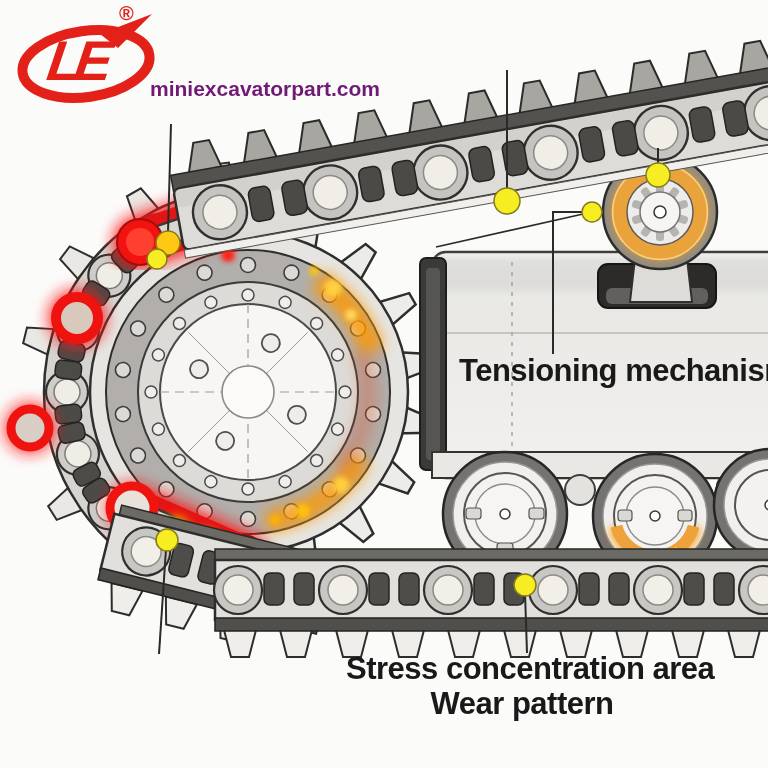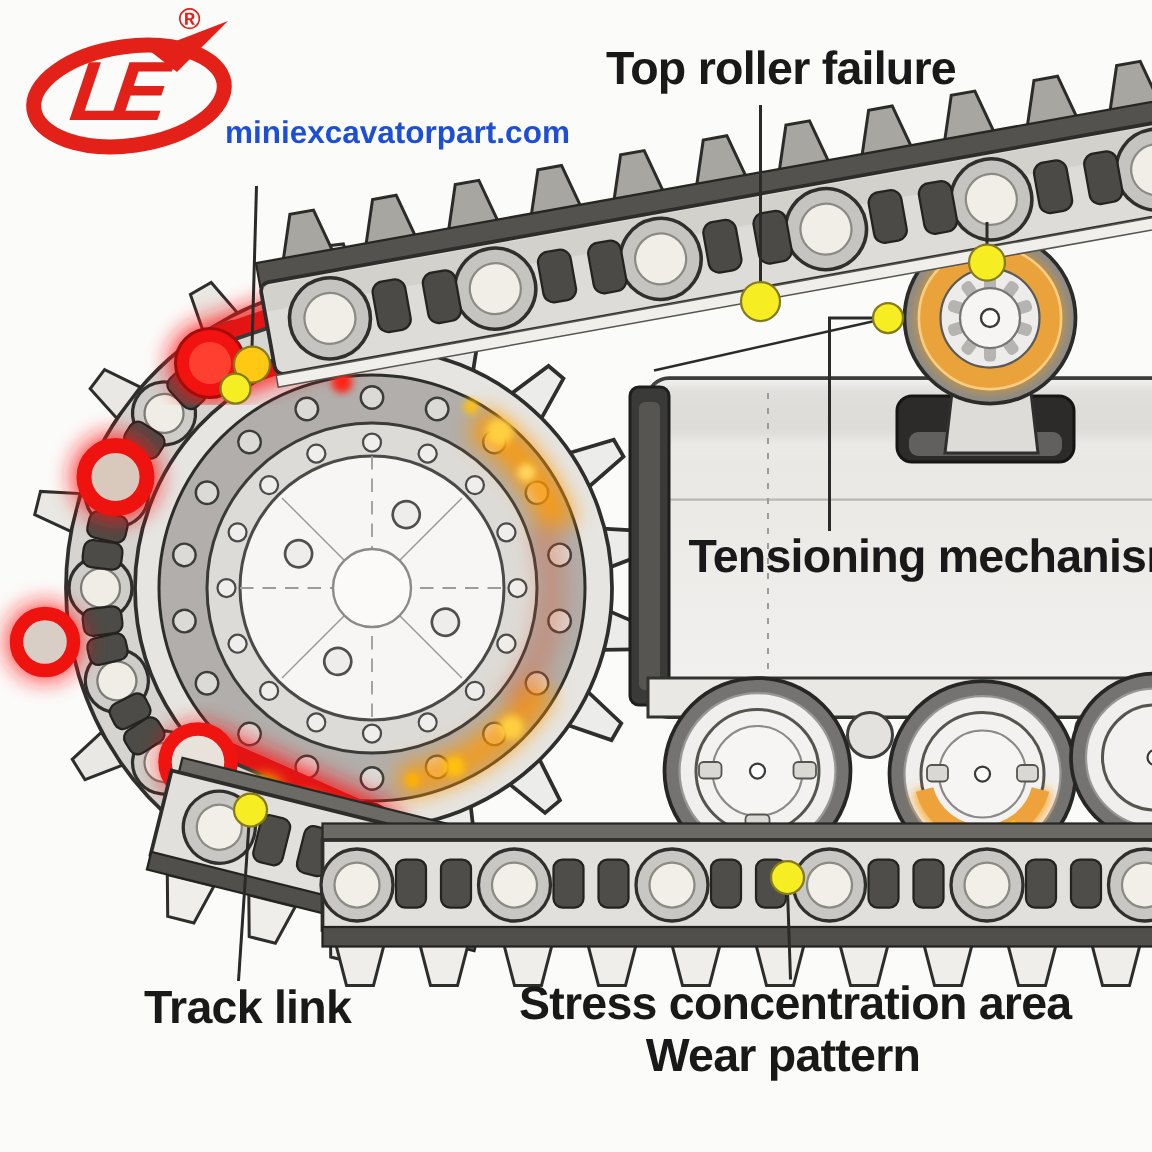--- a/index.html
+++ b/index.html
@@ -17,21 +17,21 @@
   .lbl-tension{left:459px;top:355px;font-size:31px;}
   .lbl-tracklink{left:96px;top:656px;font-size:31px;}
   .lbl-stress{left:346px;top:653px;font-size:31px;}
   .lbl-wear{left:346px;top:688px;width:352px;text-align:center;font-size:31px;white-space:nowrap;}
   .brand-name{
     position:absolute;left:152px;top:14px;font-size:49px;font-weight:800;
     color:#e32119;letter-spacing:2px;
   }
   .brand-site{
     position:absolute;left:150px;top:77px;font-size:21px;font-weight:600;
-    color:#1d4ed8;letter-spacing:0px;
+    color:#701a75;letter-spacing:0px;
   }
   .brand-monogram{
     position:absolute;left:48px;top:28px;font-size:56px;font-weight:800;font-style:italic;
     color:#e32119;letter-spacing:-7px;transform:skewX(-8deg);
   }
   .brand-reg{
     position:absolute;left:119px;top:2px;font-size:20px;font-weight:700;color:#e32119;
   }
 </style>
 </head>
@@ -425,19 +425,17 @@
   <g>
     <ellipse cx="86" cy="64" rx="64" ry="33" fill="none" stroke="#e32119" stroke-width="10" transform="rotate(-8 86 64)"></ellipse>
     <path d="M100,34 L152,14 L118,48 Z" fill="#e32119"></path>
   </g>
 </svg>
 
 <div class="brand-monogram">LE</div>
 <div class="brand-reg">®</div>
 <div class="brand-site">miniexcavatorpart.com</div>
 
-<div class="lbl lbl-toproller">Top roller failure</div>
 <div class="lbl lbl-tension">Tensioning mechanism</div>
-<div class="lbl lbl-tracklink">Track link</div>
 <div class="lbl lbl-wear">Wear pattern</div>
 <div class="lbl lbl-stress">Stress concentration area</div>
 
 </div>
 
 </body></html>

